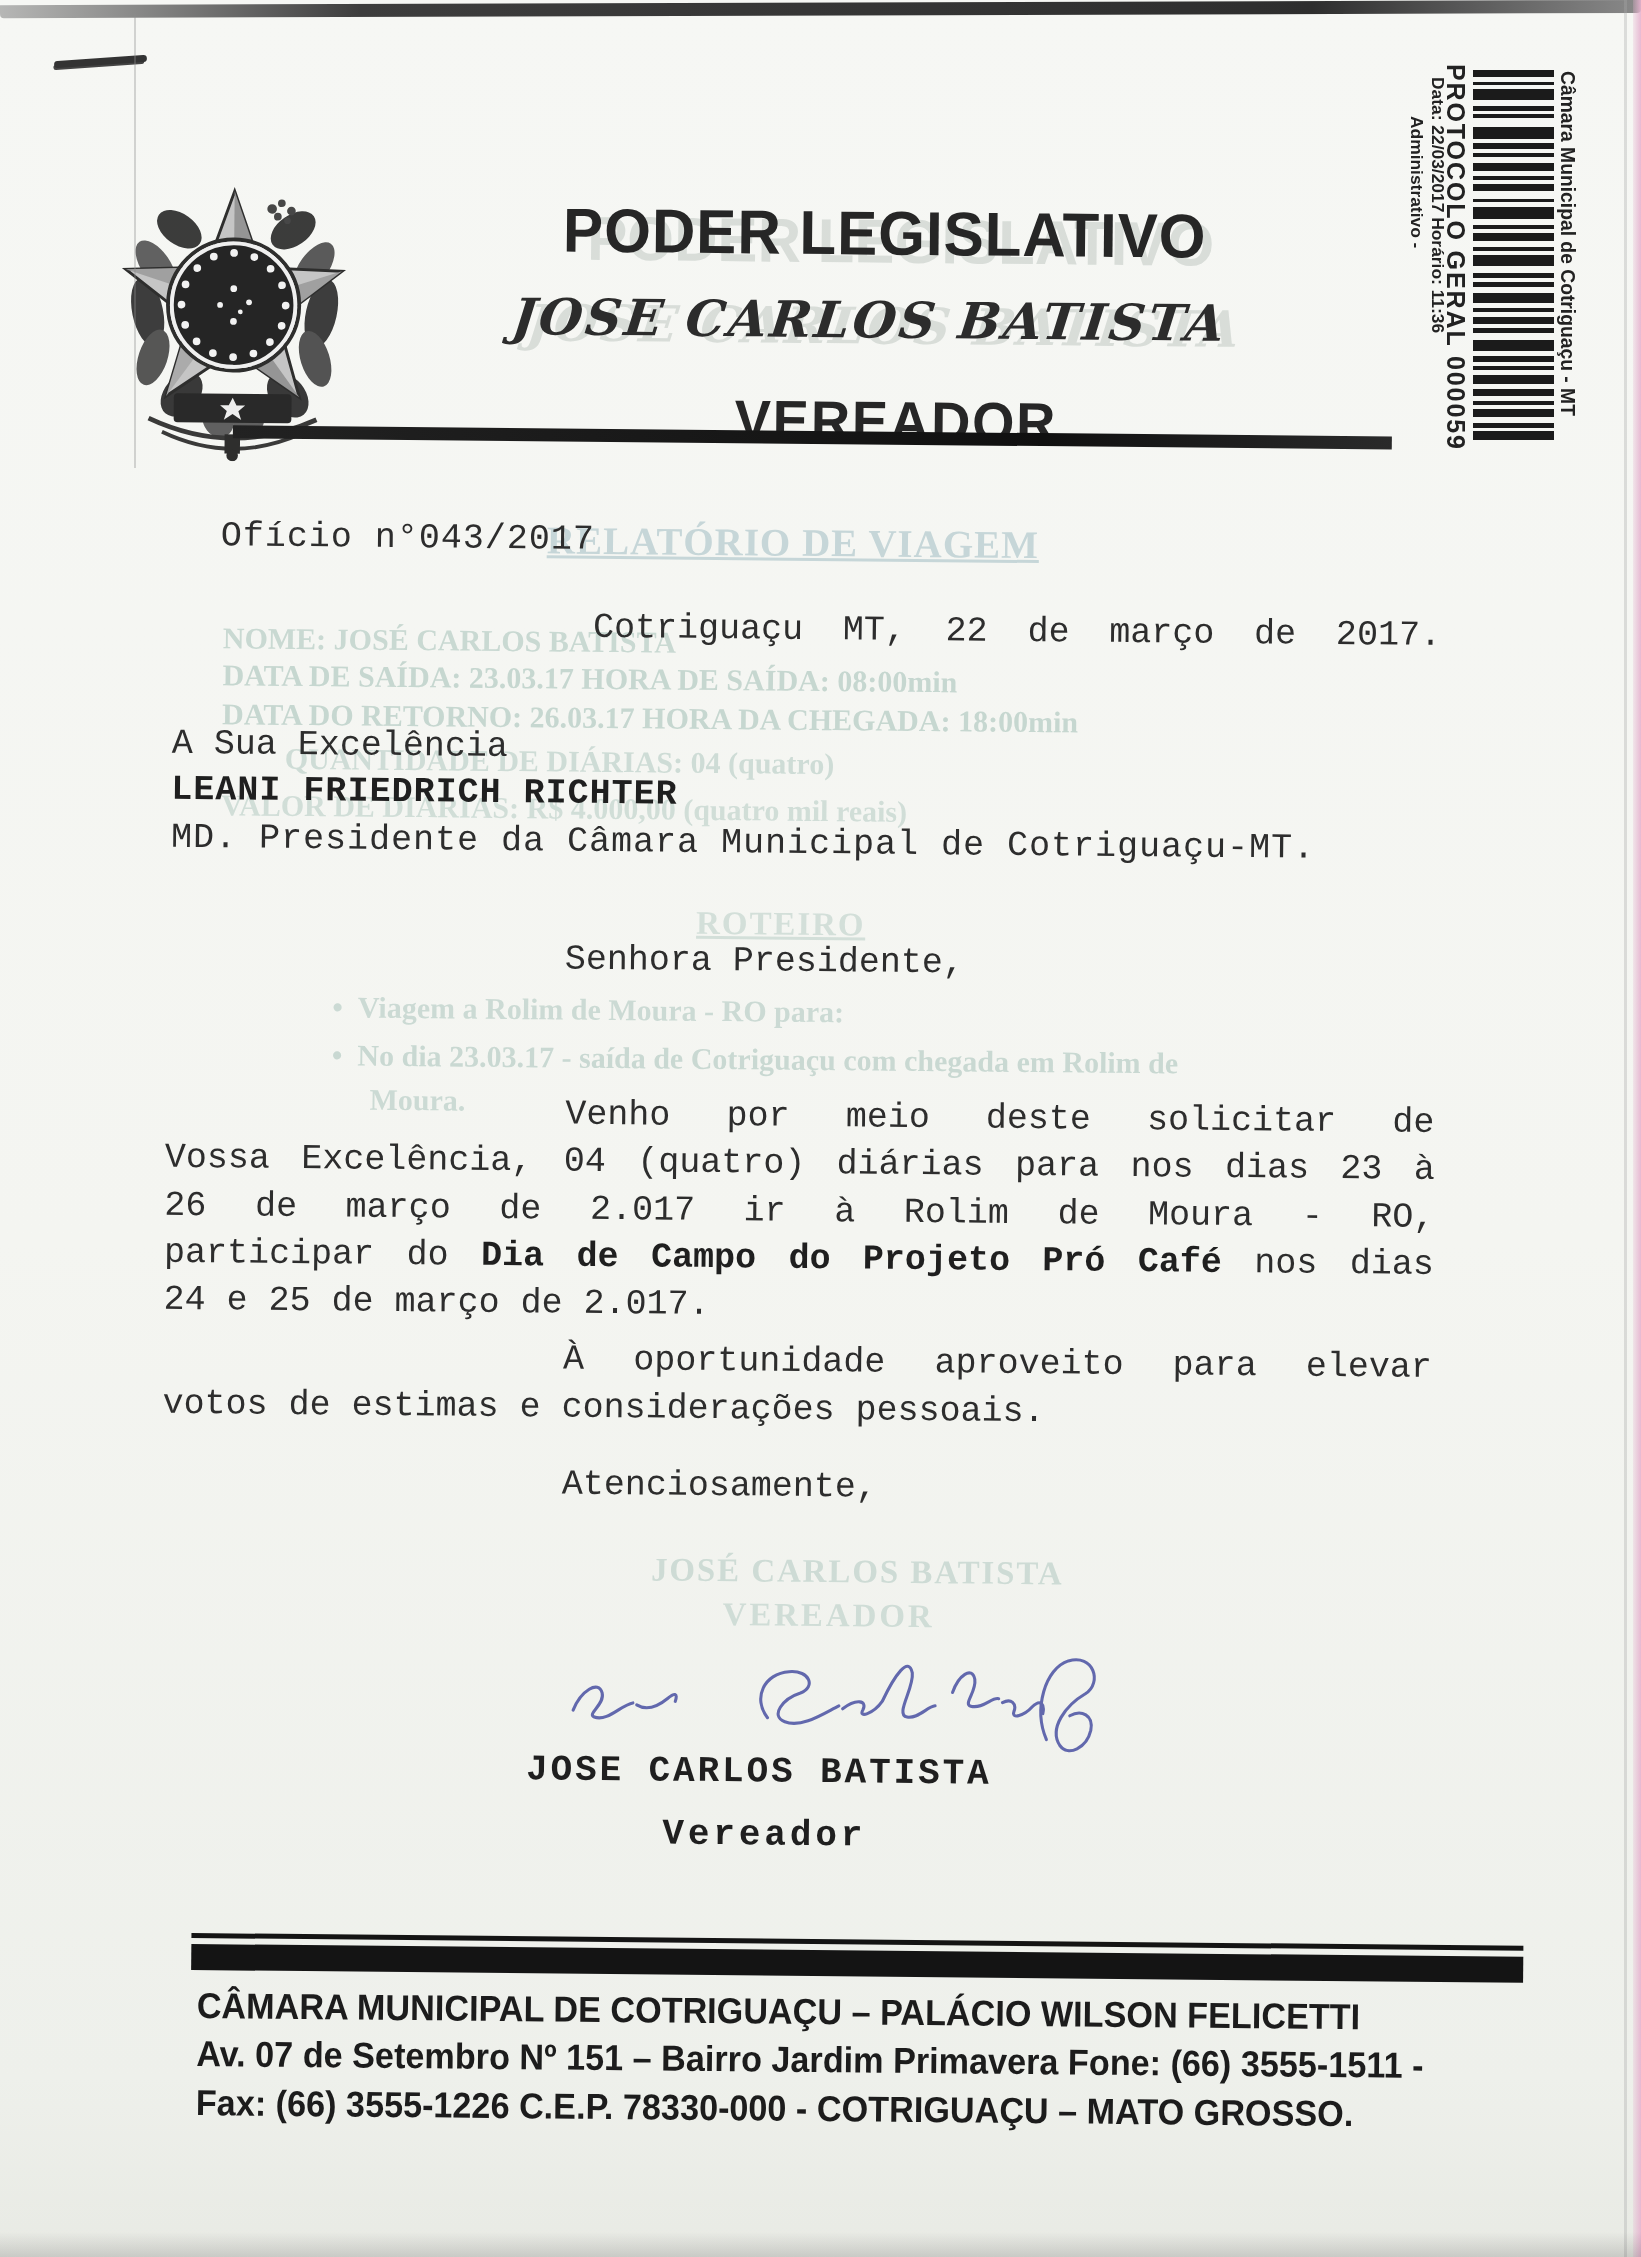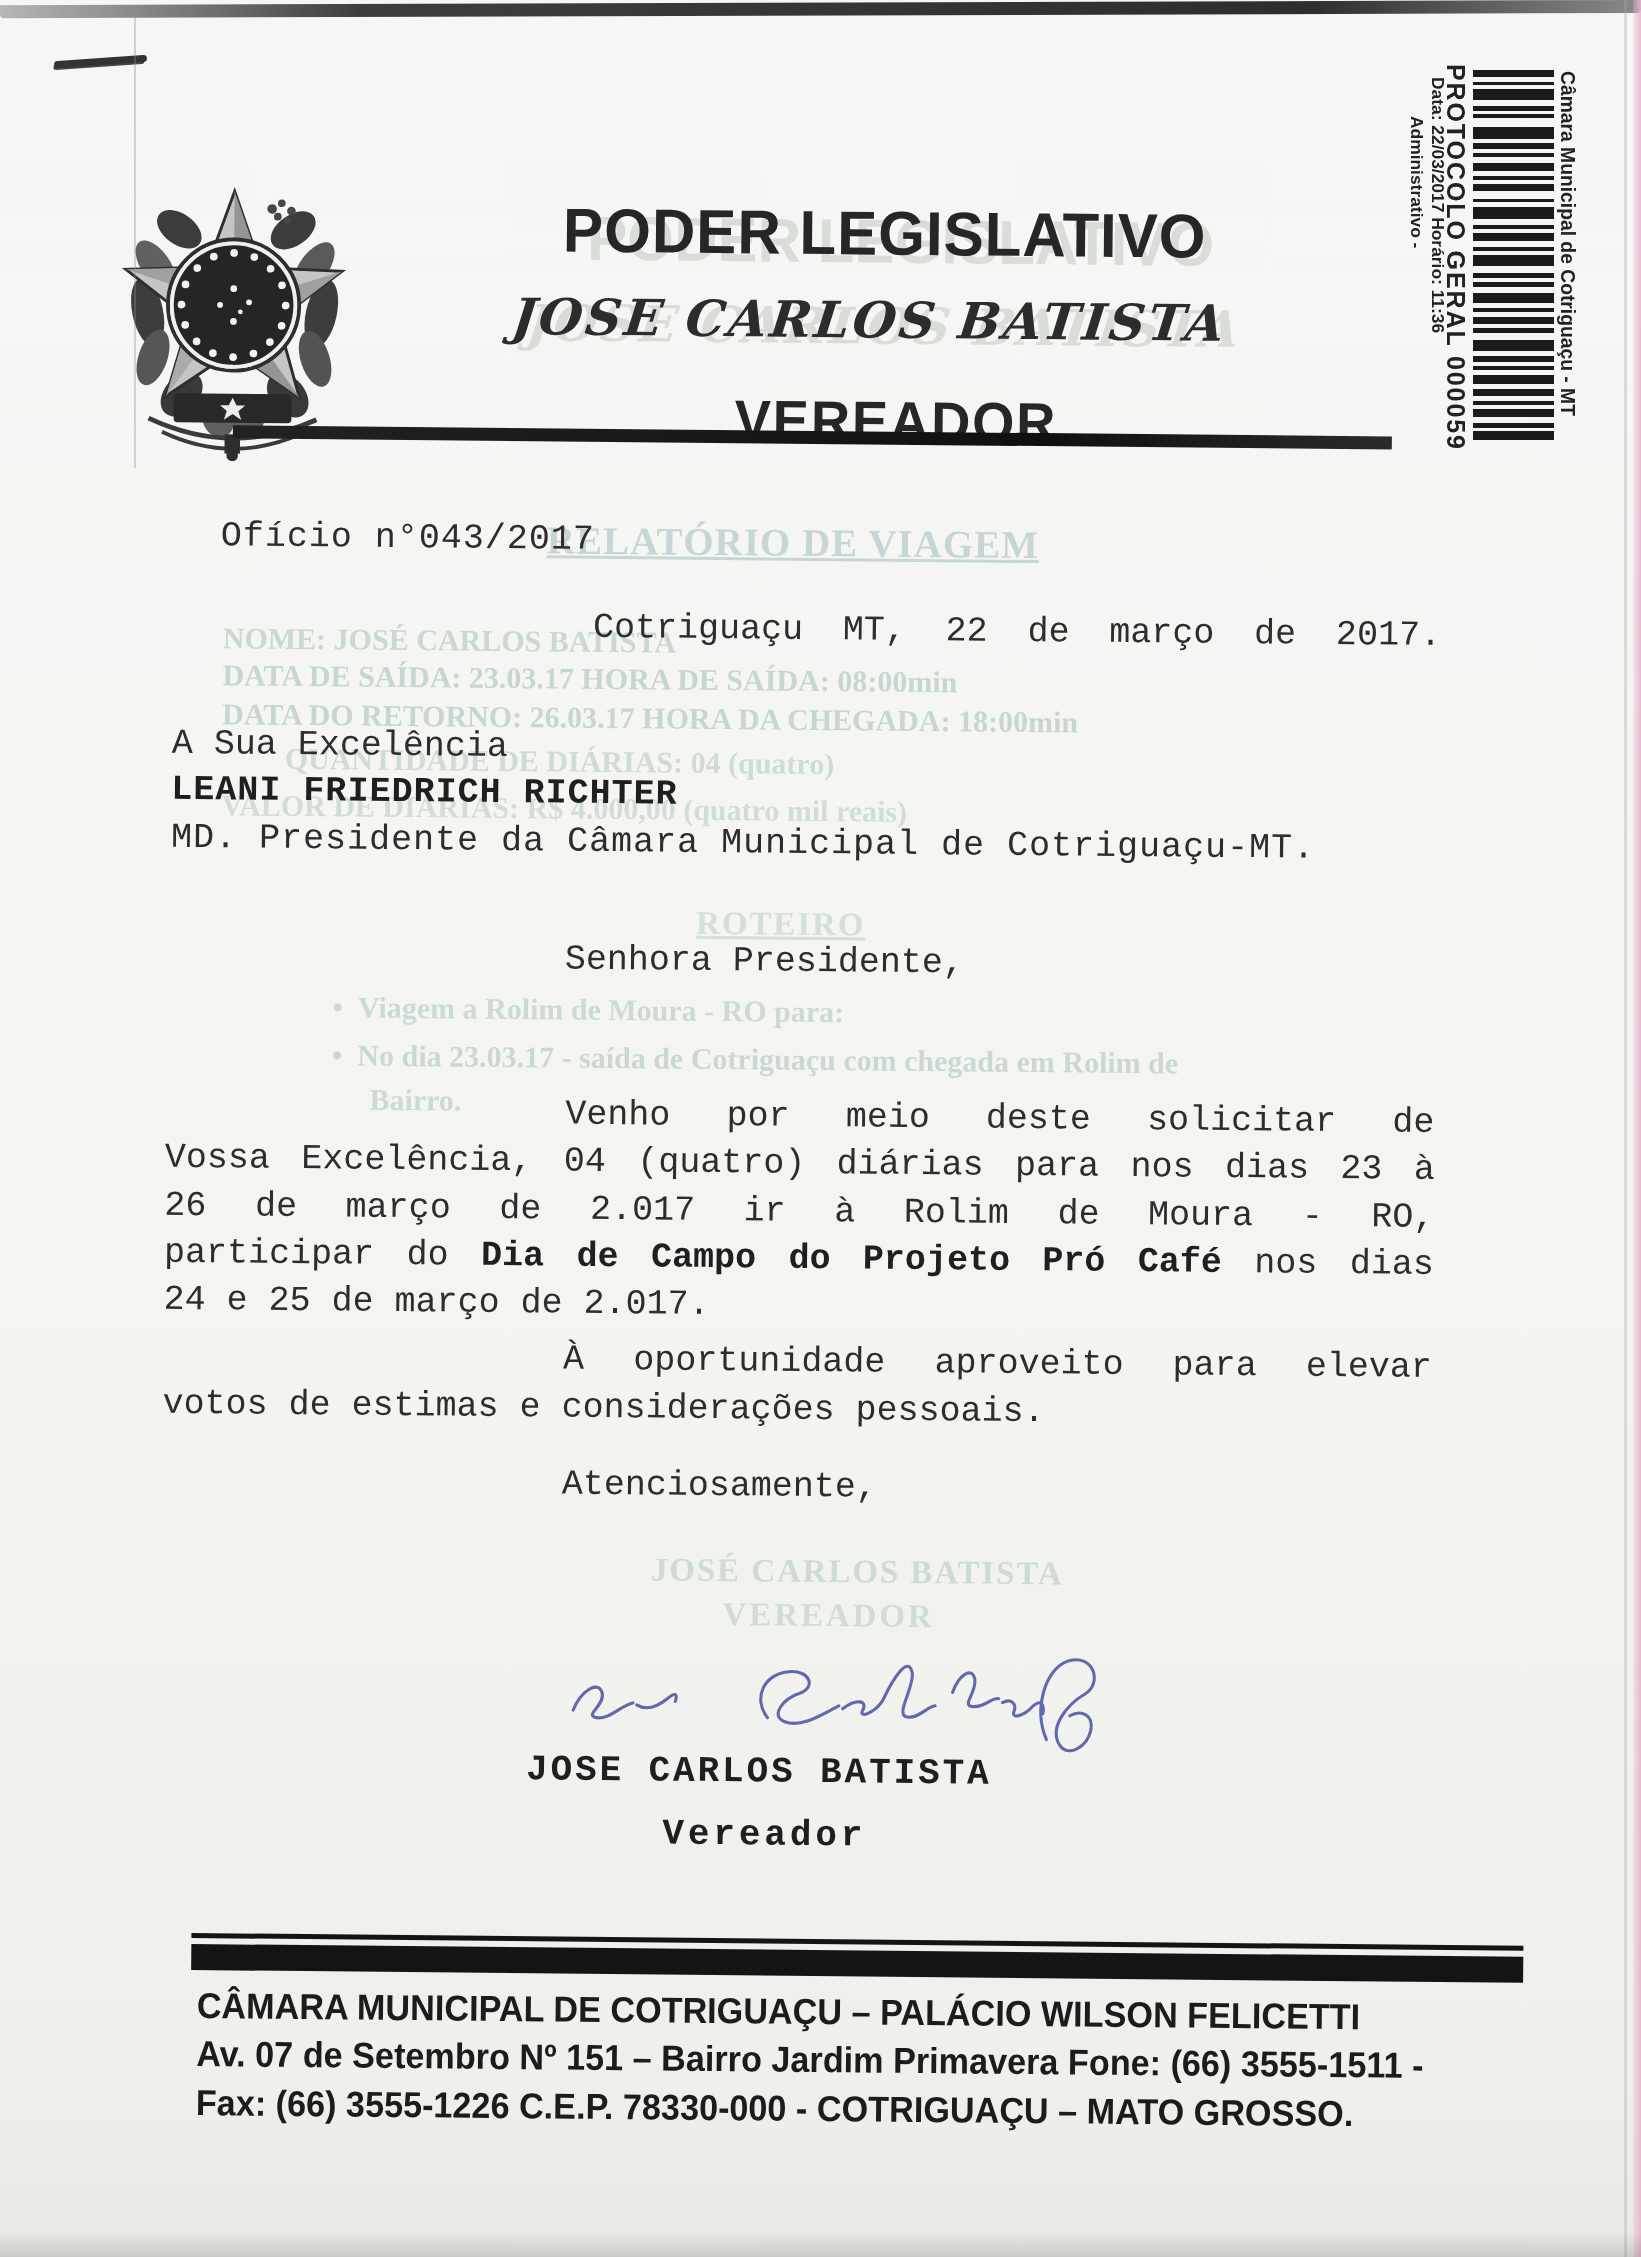--- a/index.html
+++ b/index.html
@@ -29,21 +29,21 @@
   <div id="letter">
     <div class="ghost" style="left:550px;top:516px;font-size:39px;letter-spacing:1px;text-decoration:underline;color:#c6d6d8;">RELATÓRIO DE VIAGEM</div>
     <div class="ghost" style="left:227px;top:623px;font-size:30px;opacity:.85;">NOME: JOSÉ CARLOS BATISTA</div>
     <div class="ghost" style="left:227px;top:660px;font-size:30px;opacity:.9;">DATA DE SAÍDA: 23.03.17  HORA DE SAÍDA: 08:00min</div>
     <div class="ghost" style="left:227px;top:699px;font-size:30px;opacity:.9;">DATA DO RETORNO: 26.03.17  HORA DA CHEGADA: 18:00min</div>
     <div class="ghost" style="left:290px;top:743px;font-size:30px;opacity:.75;">QUANTIDADE DE DIÁRIAS: 04 (quatro)</div>
     <div class="ghost" style="left:227px;top:790px;font-size:30px;opacity:.7;">VALOR DE DIÁRIAS: R$ 4.000,00 (quatro mil reais)</div>
     <div class="ghost" style="left:703px;top:902px;font-size:33px;letter-spacing:1.9px;text-decoration:underline;opacity:.65;">ROTEIRO</div>
     <div class="ghost" style="left:340px;top:991px;font-size:30px;opacity:.8;">•&nbsp;&nbsp;<span>Viagem a Rolim de Moura - RO para:</span></div>
     <div class="ghost" style="left:340px;top:1039px;font-size:30px;opacity:.85;">•&nbsp;&nbsp;<span>No dia 23.03.17 - saída de Cotriguaçu com chegada em Rolim de</span></div>
-    <div class="ghost" style="left:378px;top:1083px;font-size:30px;opacity:.8;">Bairro.</div>
+    <div class="ghost" style="left:378px;top:1083px;font-size:30px;opacity:.8;">Moura.</div>
     <div class="ghost" style="left:664px;top:1549px;font-size:33px;letter-spacing:1.9px;opacity:.75;">JOSÉ CARLOS BATISTA</div>
     <div class="ghost" style="left:736px;top:1593px;font-size:33px;letter-spacing:2.9px;opacity:.7;">VEREADOR</div>
 
     <svg class="abs" style="left:108px;top:162px;opacity:.93;" width="253" height="301" viewBox="0 0 262 312">
 
       <g fill="#303030">
         <ellipse cx="42" cy="158" rx="16" ry="36" transform="rotate(-12 42 158)"></ellipse>
         <ellipse cx="50" cy="110" rx="15" ry="30" transform="rotate(-35 50 110)" fill="#565656"></ellipse>
         <ellipse cx="74" cy="72" rx="16" ry="26" transform="rotate(-55 74 72)" fill="#2e2e2e"></ellipse>
         <ellipse cx="48" cy="205" rx="15" ry="30" transform="rotate(18 48 205)" fill="#4a4a4a"></ellipse>

